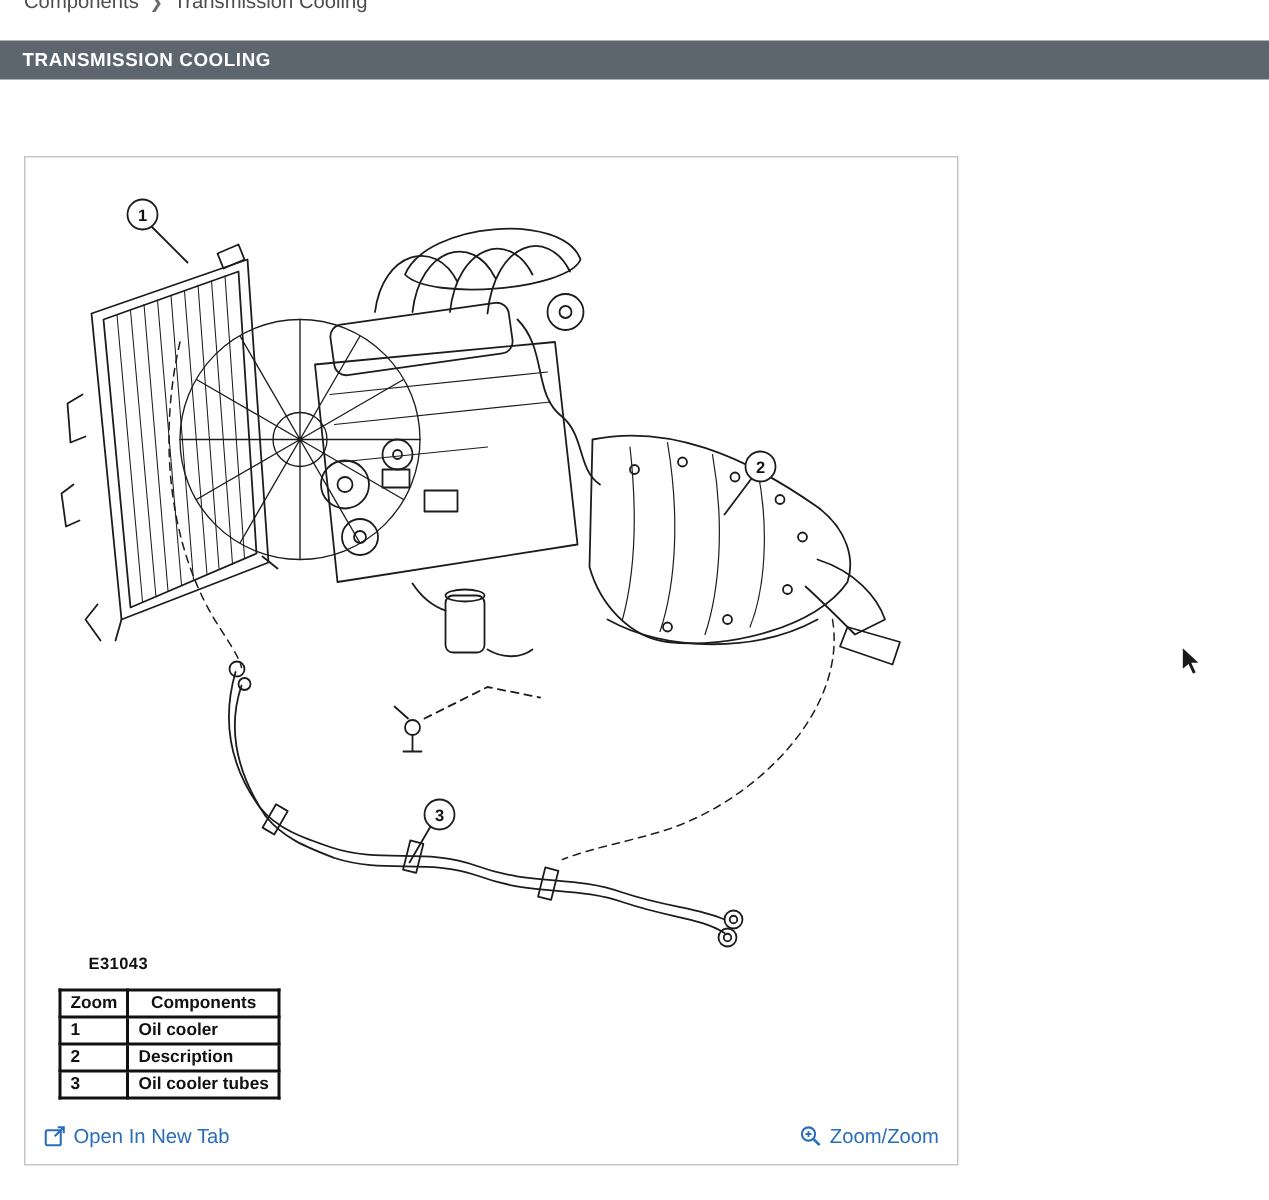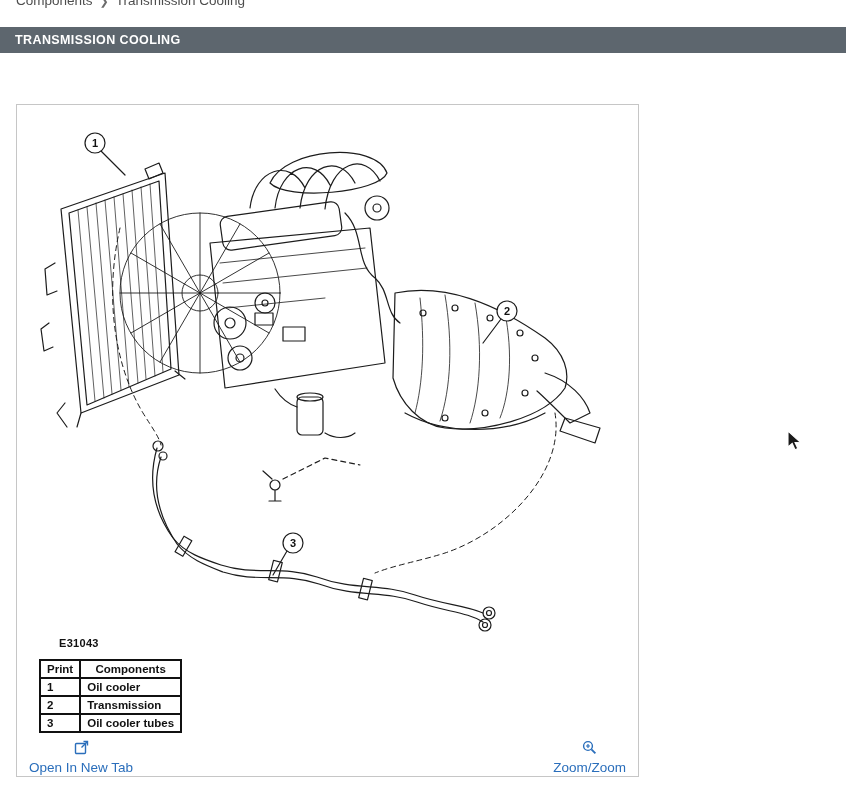--- a/index.html
+++ b/index.html
@@ -34,21 +34,21 @@
   .parts-table th { font-weight:700; text-align:center; }
   .parts-table td { font-weight:700; text-align:left; }
   .parts-table td.item { width:30px; }
   .parts-table td.desc { min-width:96px;margin-left:24px; }
 
   
   .card-footer { position:absolute; left:0; right:0; bottom:0; height:32px;
                  display:flex; align-items:center; justify-content:space-between;
                  padding:0 12px 6px 12px; }
   .action-link { display:inline-flex; align-items:center; gap:5px; color:#2a6ebb;
-                 font-size:13.5px; cursor:pointer; text-decoration:none;flex-direction:column; }
+                 font-size:13.5px; cursor:pointer; text-decoration:none; }
   .action-link svg { display:block; }
 
   
   .cursor { position:absolute; left:787px; top:430px; pointer-events:none; }
 
   svg text.callout-num { font-family:"Liberation Sans", sans-serif; font-size:11px;
                          font-weight:700; }
 </style>
 </head>
 <body>
@@ -164,30 +164,30 @@
         <text class="callout-num" x="482" y="202" text-anchor="middle" fill="#111">2</text>
         <text class="callout-num" x="268" y="434" text-anchor="middle" fill="#111">3</text>
       </svg>
     </div>
 
     <div class="figure-code">E31043</div>
 
     <table class="parts-table">
       <tbody>
           <tr>
-        <th>Print</th>
+        <th>Zoom</th>
         <th>Components</th>
       </tr>
       <tr>
         <td class="item">1</td>
         <td class="desc">Oil cooler</td>
       </tr>
       <tr>
         <td class="item">2</td>
-        <td class="desc">Transmission</td>
+        <td class="desc">Description</td>
       </tr>
       <tr>
         <td class="item">3</td>
         <td class="desc">Oil cooler tubes</td>
       </tr>
     </tbody>
       </table>
 
     <div class="card-footer">
       <a class="action-link">

